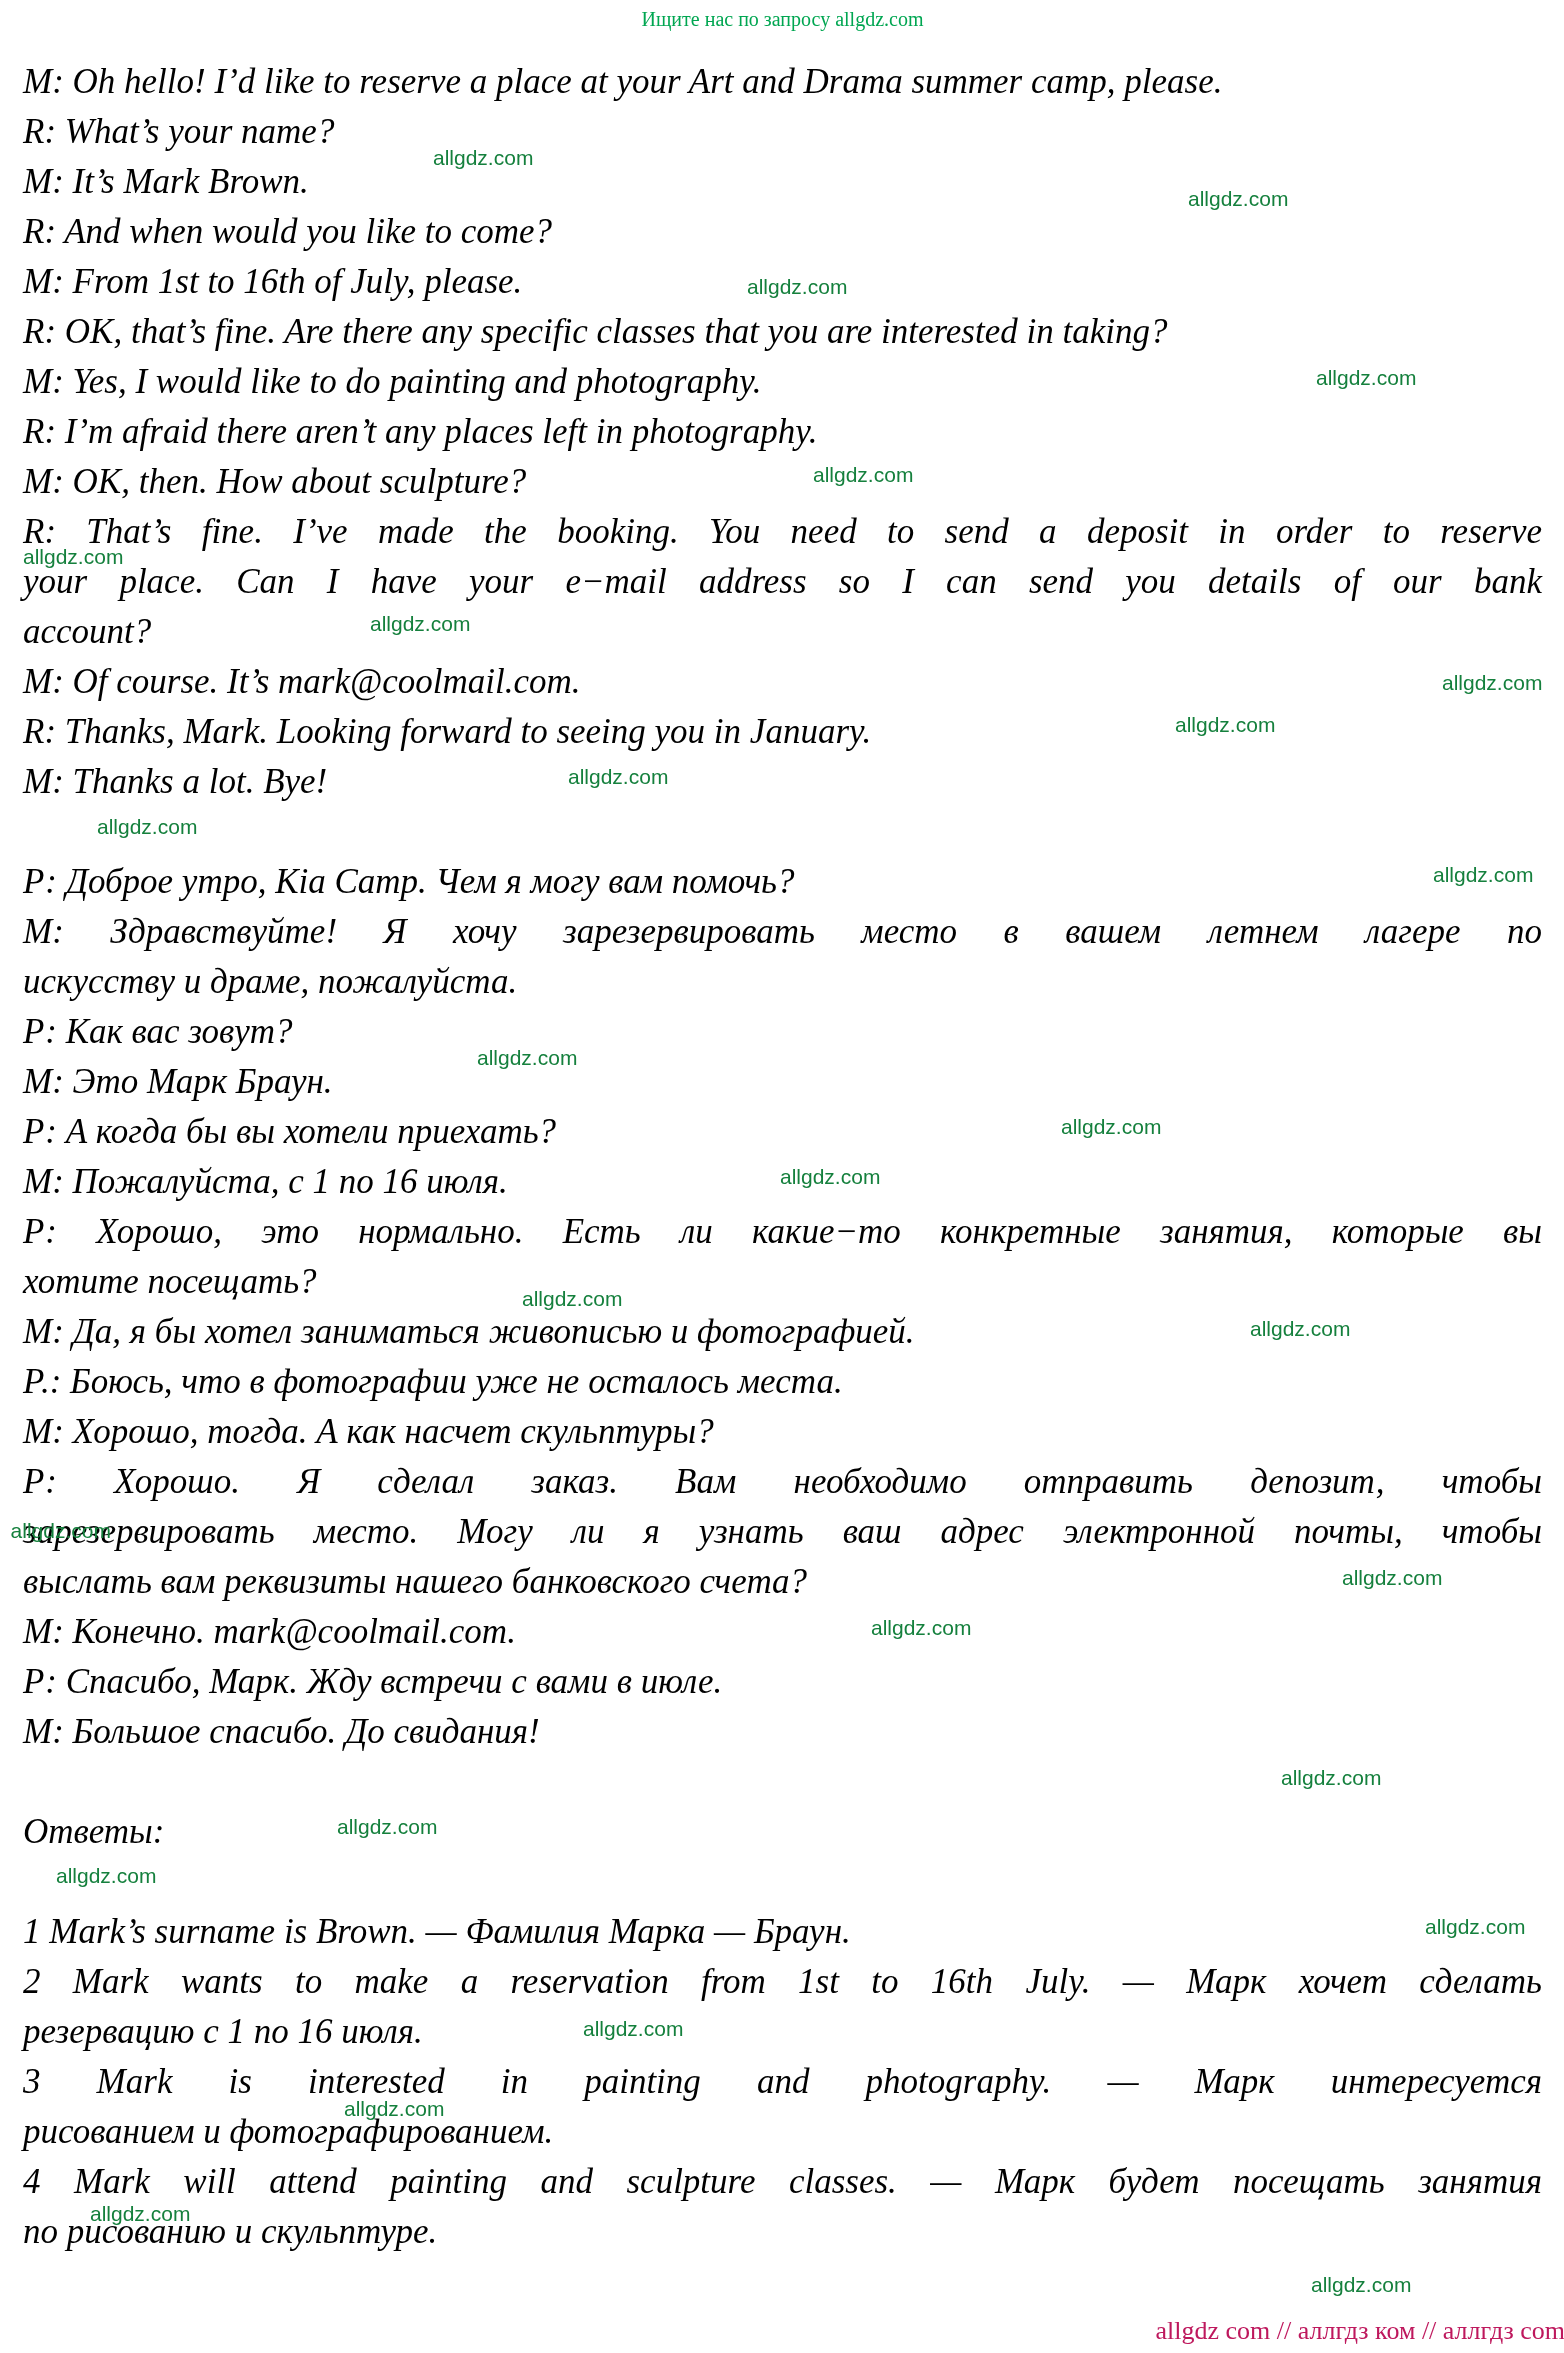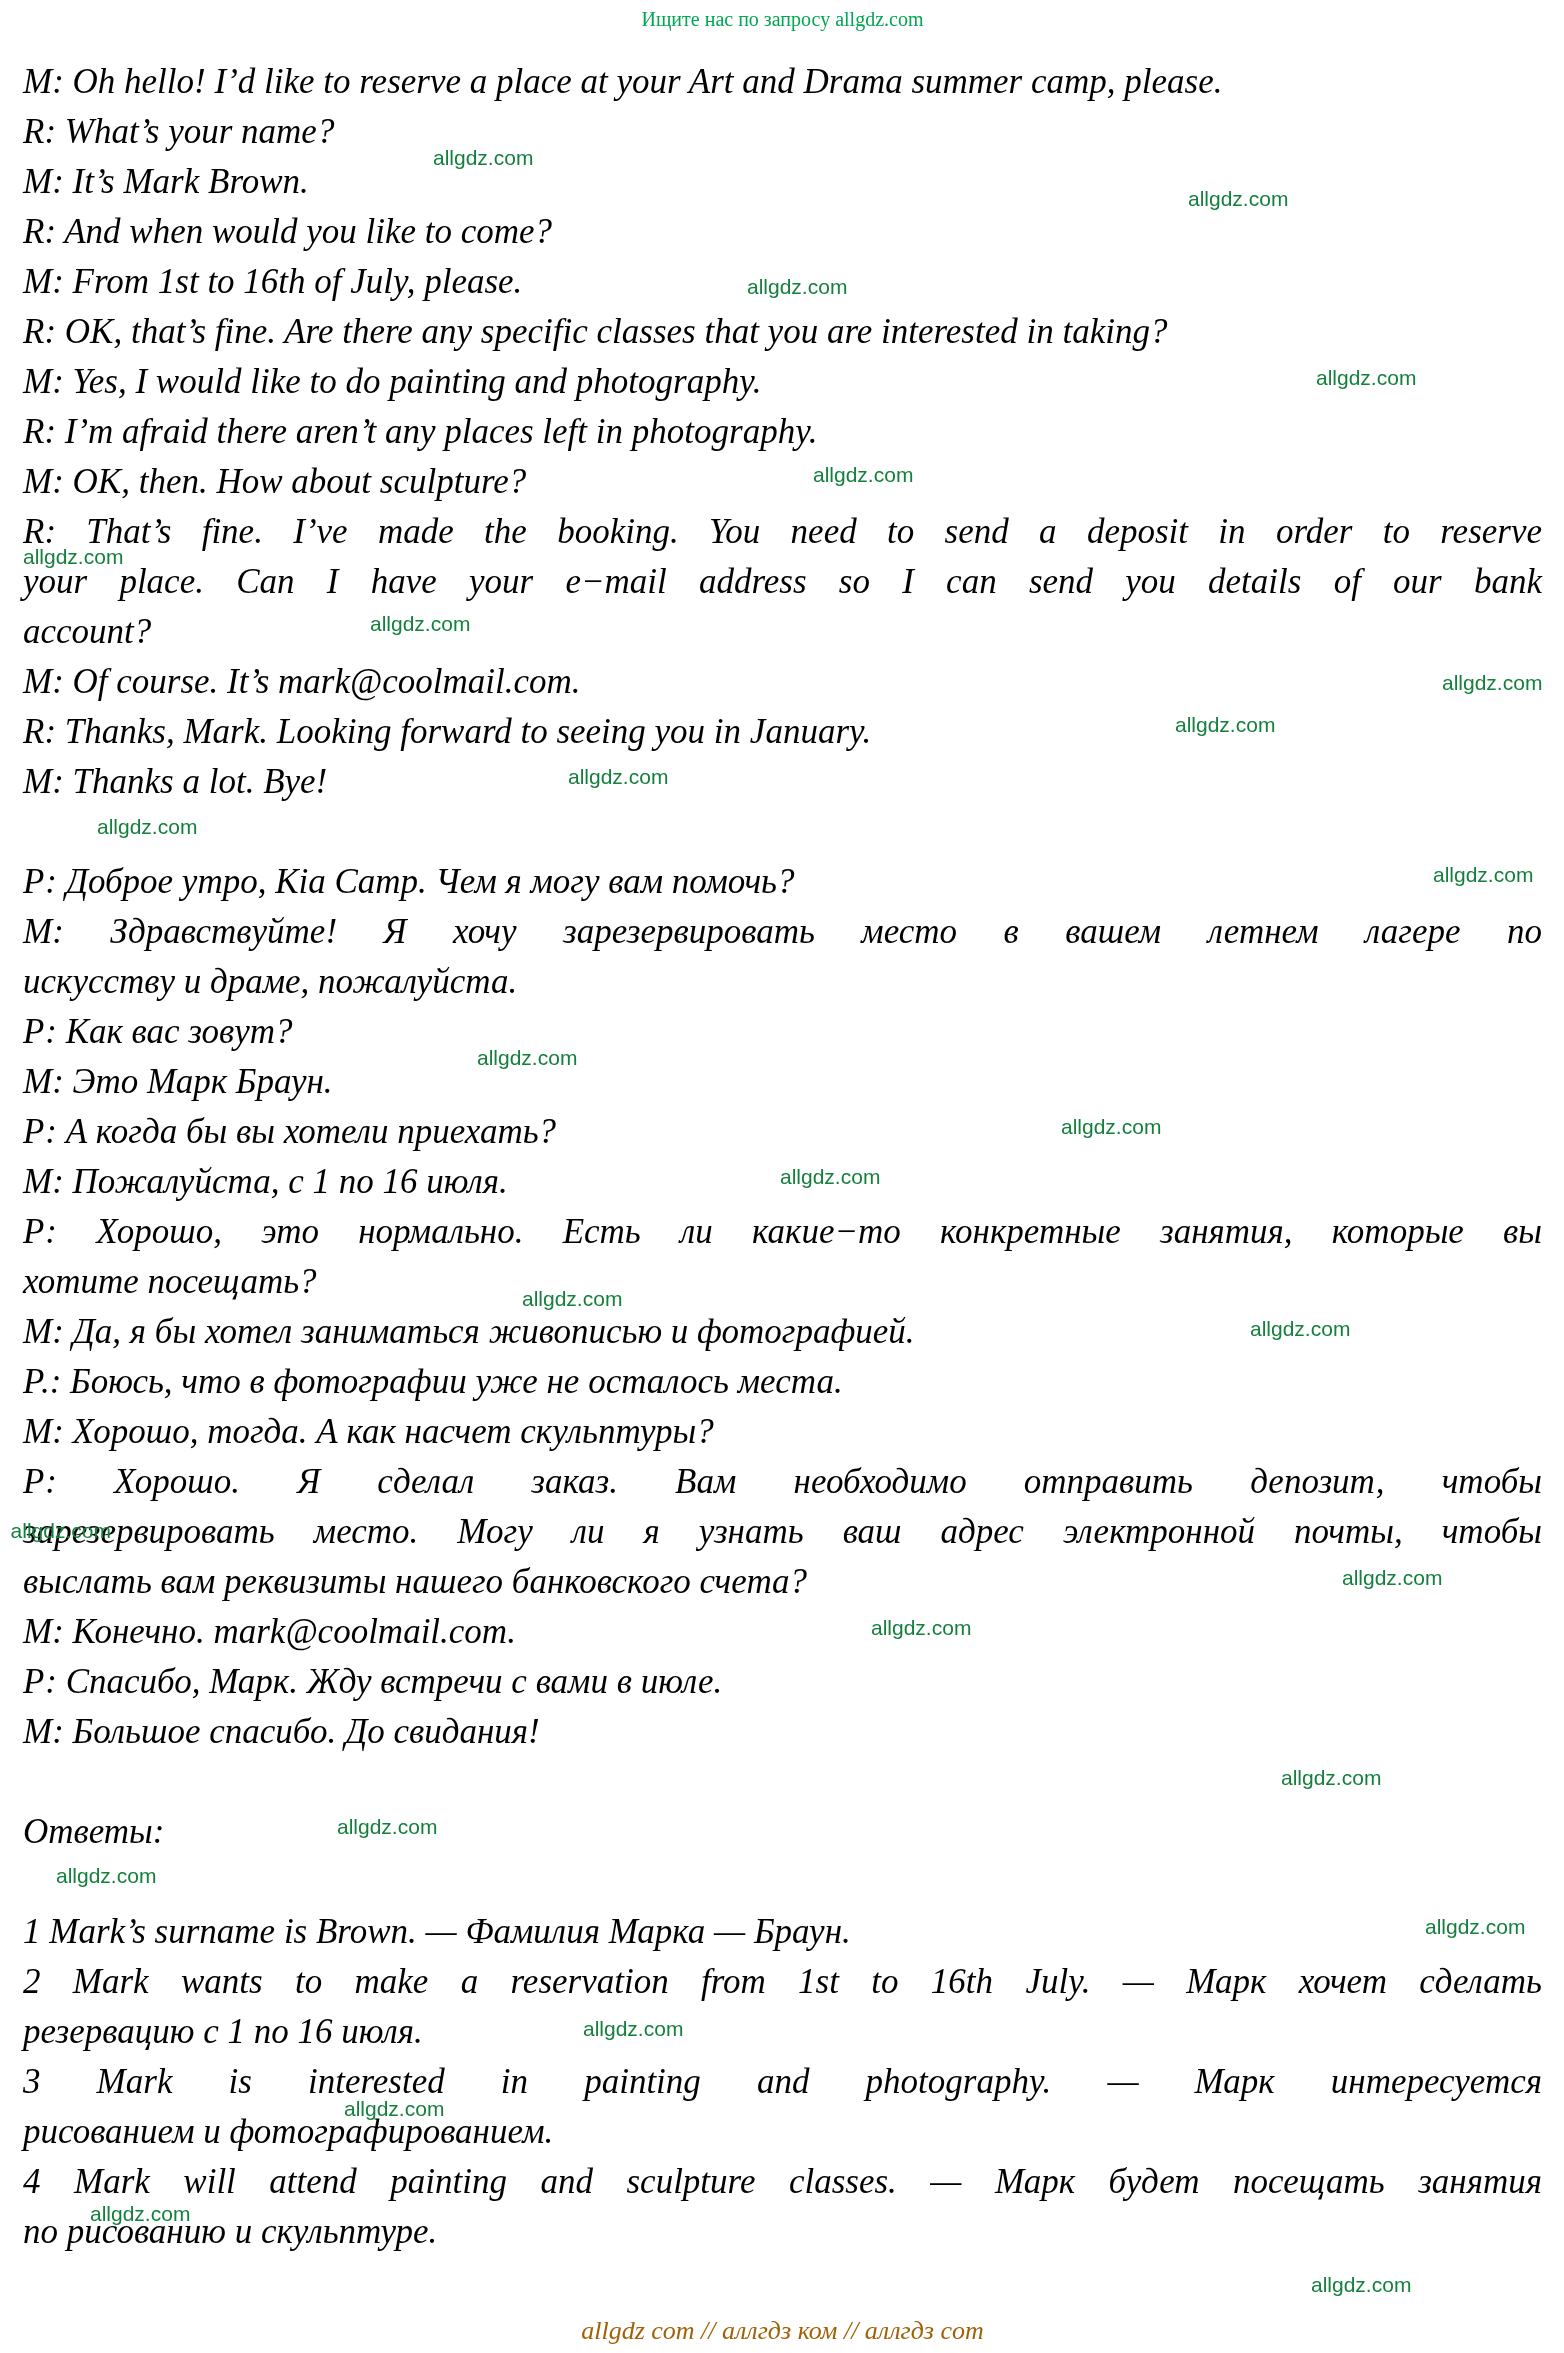--- a/index.html
+++ b/index.html
@@ -34,25 +34,24 @@
   .wm {
     position: absolute;
     font-family: "Liberation Sans", sans-serif;
     font-size: 21px;
     color: #15803d;
     white-space: nowrap;
   }
   .bottom-banner {
     position: absolute;
     left: 0; right: 0; bottom: 7.6px;
-    text-align: center;
-    color: #a16207;
+    text-align: right;
+    color: #be185d;
     font-size: 26px;
     font-family: "Liberation Serif", serif;
-    font-style: italic;
   }
 </style>
 </head>
 <body>
 
 <div class="top-banner">Ищите нас по запросу allgdz.com</div>
 
 <div class="content">
 
   <section>

